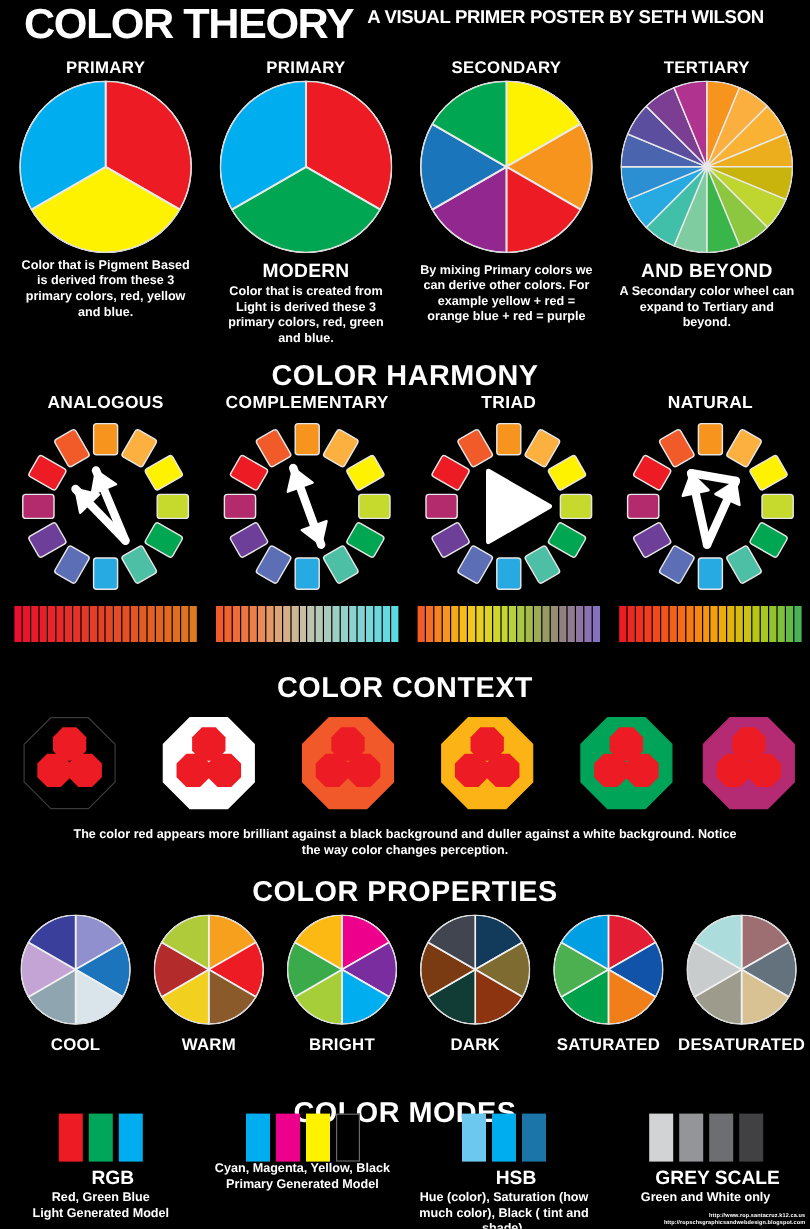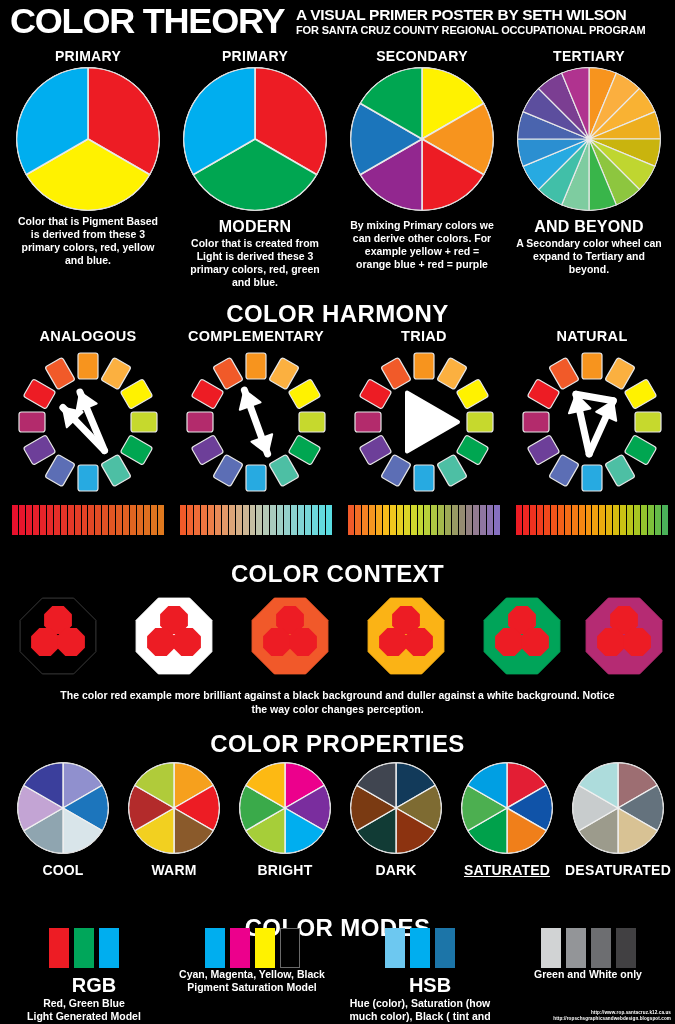--- a/index.html
+++ b/index.html
@@ -5,21 +5,21 @@
   * { margin:0; padding:0; box-sizing:border-box; }
   html,body{ background:#000; }
   body{
     width:675px; height:1024px; position:relative; overflow:hidden;
     font-family:"Liberation Sans", sans-serif;
     color:#fff; background:#000;
   }
   .poster{ position:relative; width:675px; height:1024px; background:#000; }
 
   
-  .header{ position:absolute; left:0; top:2px; width:614px; height:44px;text-align:right; }
+  .header{ position:absolute; left:10px; top:2px; width:614px; height:44px;text-align:right; }
   .title-main{
     position:absolute; left:10px; top:0px;
     font-size:35px; font-weight:bold; letter-spacing:-1.2px;
     line-height:38px; color:#fff; white-space:nowrap;
     transform:scaleX(1.03); transform-origin:left top;
   }
   .title-sub1{
     position:absolute; left:296px; top:5px;
     font-size:15.5px; font-weight:bold; letter-spacing:-0.3px;
     line-height:16px; color:#fff; white-space:nowrap;
@@ -77,34 +77,33 @@
   .r4{ position:absolute; top:730px; left:0; width:675px; height:165px; }
   .p-col{ position:absolute; top:32px; width:112px; }
   .pie{ width:92px; height:92px; border-radius:50%; margin:0 auto; overflow:hidden; position:relative; }
   .p-lbl{ width:100%; text-align:center; font-size:14px; font-weight:bold; color:#fff; margin-top:8px; letter-spacing:0.2px; }
 
   
   .r5{ position:absolute; top:898px; left:0; width:675px; height:126px; }
   .m-col{ position:absolute; top:30px; width:168px; }
   .bars{ height:40px; display:flex; justify-content:center; align-items:flex-start; gap:5px; }
   .bars i{ display:block; width:20px; height:40px; }
-  .m-name{ width:100%; text-align:center; font-size:20px; font-weight:bold; color:#fff; margin-top:6px;padding-left:20px; }
+  .m-name{ width:100%; text-align:center; font-size:16px; font-weight:bold; color:#fff; margin-top:6px;padding-left:20px; }
   .m-desc{ width:100%; text-align:center; font-size:10.5px; font-weight:bold; line-height:13px; color:#fff; }
   .urls{ position:absolute; right:4px; bottom:2px; text-align:right; }
   .urls div{ font-size:4.6px; font-weight:bold; line-height:6px; color:#fff; letter-spacing:0.1px; }
 </style>
 </head>
 <body>
 
 <div class="poster">
 
   <div class="header">
     <div class="title-main">COLOR THEORY</div>
     <div class="title-sub1">A VISUAL PRIMER POSTER BY SETH WILSON</div>
-    <div class="title-sub2">FOR SANTA CRUZ COUNTY REGIONAL OCCUPATIONAL PROGRAM</div>
   </div>
 
   <div class="r1" id="row-wheels">
       <div class="r1-col" style="left: 8px;">
         <div class="col-hdr">PRIMARY</div>
         <div class="wheel-wrap">
           <div class="wheel"><svg width="144" height="144" viewBox="0 0 144 144">
               <path d="M 72 72 L 72 0.5 A 71.5 71.5 0 0 1 133.92081637058737 107.75 Z" fill="#ED1C24" stroke="#e9e9e9" stroke-width="1.6"></path>
               <path d="M 72 72 L 133.92081637058737 107.75 A 71.5 71.5 0 0 1 10.079183629412633 107.75 Z" fill="#FFF200" stroke="#e9e9e9" stroke-width="1.6"></path>
               <path d="M 72 72 L 10.079183629412633 107.75 A 71.5 71.5 0 0 1 71.99999999999999 0.5 Z" fill="#00AEEF" stroke="#e9e9e9" stroke-width="1.6"></path>
@@ -497,21 +496,21 @@
             <polygon points="43.9,52.7 35.7,60.9 24.3,60.9 16.1,52.7 16.1,41.3 24.3,33.1 35.7,33.1 43.9,41.3" fill="#ED1C24"></polygon>
             <polygon points="69.9,52.7 61.7,60.9 50.3,60.9 42.1,52.7 42.1,41.3 50.3,33.1 61.7,33.1 69.9,41.3" fill="#ED1C24"></polygon>
           </svg></div>
         <div class="oct" style="left: 581px;"><svg width="86" height="82" viewBox="0 0 86 82">
             <polygon points="80.9,56.7 58.7,78.9 27.3,78.9 5.1,56.7 5.1,25.3 27.3,3.1 58.7,3.1 80.9,25.3" fill="#B52B73" stroke="#B52B73" stroke-width="1"></polygon>
             <polygon points="56.9,30.7 48.7,38.9 37.3,38.9 29.1,30.7 29.1,19.3 37.3,11.1 48.7,11.1 56.9,19.3" fill="#ED1C24"></polygon>
             <polygon points="43.9,52.7 35.7,60.9 24.3,60.9 16.1,52.7 16.1,41.3 24.3,33.1 35.7,33.1 43.9,41.3" fill="#ED1C24"></polygon>
             <polygon points="69.9,52.7 61.7,60.9 50.3,60.9 42.1,52.7 42.1,41.3 50.3,33.1 61.7,33.1 69.9,41.3" fill="#ED1C24"></polygon>
           </svg></div>
       </div>
-    <div class="ctx-note">The color red example more brilliant against a black background and duller against a white background. Notice the way color changes perception.</div>
+    <div class="ctx-note">The color red appears more brilliant against a black background and duller against a white background. Notice the way color changes perception.</div>
   </div>
 
   <div class="r4">
     <div class="section-title" style="top:0;">COLOR PROPERTIES</div>
     <div id="row-properties">
         <div class="p-col" style="left: 7px;">
           <div class="pie"><svg width="92" height="92" viewBox="0 0 92 92">
               <path d="M 46 46 L 46 0.5 A 45.5 45.5 0 0 1 85.40415587219196 23.250000000000004 Z" fill="#9090CE" stroke="#f0f0f0" stroke-width="1.4"></path>
               <path d="M 46 46 L 85.40415587219196 23.250000000000004 A 45.5 45.5 0 0 1 85.40415587219196 68.75 Z" fill="#1C75BC" stroke="#f0f0f0" stroke-width="1.4"></path>
               <path d="M 46 46 L 85.40415587219196 68.75 A 45.5 45.5 0 0 1 46 91.5 Z" fill="#D9E5EA" stroke="#f0f0f0" stroke-width="1.4"></path>
@@ -551,21 +550,21 @@
               <path d="M 46 46 L 46 0.5 A 45.5 45.5 0 0 1 85.40415587219196 23.250000000000004 Z" fill="#123A5A" stroke="#f0f0f0" stroke-width="1.4"></path>
               <path d="M 46 46 L 85.40415587219196 23.250000000000004 A 45.5 45.5 0 0 1 85.40415587219196 68.75 Z" fill="#7E6B32" stroke="#f0f0f0" stroke-width="1.4"></path>
               <path d="M 46 46 L 85.40415587219196 68.75 A 45.5 45.5 0 0 1 46 91.5 Z" fill="#8C3310" stroke="#f0f0f0" stroke-width="1.4"></path>
               <path d="M 46 46 L 46 91.5 A 45.5 45.5 0 0 1 6.595844127808036 68.75 Z" fill="#113B35" stroke="#f0f0f0" stroke-width="1.4"></path>
               <path d="M 46 46 L 6.595844127808036 68.75 A 45.5 45.5 0 0 1 6.595844127808043 23.249999999999996 Z" fill="#7A3A12" stroke="#f0f0f0" stroke-width="1.4"></path>
               <path d="M 46 46 L 6.595844127808043 23.249999999999996 A 45.5 45.5 0 0 1 45.99999999999999 0.5 Z" fill="#404550" stroke="#f0f0f0" stroke-width="1.4"></path>
               <circle cx="46" cy="46" r="45.5" fill="none" stroke="#d8d8d8" stroke-width="1"></circle>
             </svg></div>
           <div class="p-lbl">DARK</div>
         </div>
-        <div class="p-col" style="left: 451px; text-decoration: underline;">
+        <div class="p-col" style="left: 451px;">
           <div class="pie"><svg width="92" height="92" viewBox="0 0 92 92">
               <path d="M 46 46 L 46 0.5 A 45.5 45.5 0 0 1 85.40415587219196 23.250000000000004 Z" fill="#E31E34" stroke="#f0f0f0" stroke-width="1.4"></path>
               <path d="M 46 46 L 85.40415587219196 23.250000000000004 A 45.5 45.5 0 0 1 85.40415587219196 68.75 Z" fill="#1053A8" stroke="#f0f0f0" stroke-width="1.4"></path>
               <path d="M 46 46 L 85.40415587219196 68.75 A 45.5 45.5 0 0 1 46 91.5 Z" fill="#F07F1A" stroke="#f0f0f0" stroke-width="1.4"></path>
               <path d="M 46 46 L 46 91.5 A 45.5 45.5 0 0 1 6.595844127808036 68.75 Z" fill="#00A14B" stroke="#f0f0f0" stroke-width="1.4"></path>
               <path d="M 46 46 L 6.595844127808036 68.75 A 45.5 45.5 0 0 1 6.595844127808043 23.249999999999996 Z" fill="#4CAF50" stroke="#f0f0f0" stroke-width="1.4"></path>
               <path d="M 46 46 L 6.595844127808043 23.249999999999996 A 45.5 45.5 0 0 1 45.99999999999999 0.5 Z" fill="#009FE3" stroke="#f0f0f0" stroke-width="1.4"></path>
               <circle cx="46" cy="46" r="45.5" fill="none" stroke="#d8d8d8" stroke-width="1"></circle>
             </svg></div>
           <div class="p-lbl">SATURATED</div>
@@ -599,39 +598,40 @@
           <div class="m-desc">Light Generated Model</div>
         </div>
         <div class="m-col" style="left: 168px;">
           <div class="bars">
             <i style="background: rgb(0, 174, 239);"></i>
             <i style="background: rgb(236, 0, 140);"></i>
             <i style="background: rgb(255, 242, 0);"></i>
             <i style="background: rgb(0, 0, 0); border: 1.5px solid rgb(106, 106, 106);"></i>
           </div>
           <div class="m-desc">Cyan, Magenta, Yellow, Black</div>
-          <div class="m-desc">Pigment Saturation Model</div>
+          <div class="m-desc">Primary Generated Model</div>
         </div>
         <div class="m-col" style="left: 336px;">
           <div class="bars">
             <i style="background: rgb(109, 200, 240);"></i>
             <i style="background: rgb(0, 174, 239);"></i>
             <i style="background: rgb(28, 117, 168);"></i>
           </div>
           <div class="m-name">HSB</div>
           <div class="m-desc">Hue (color), Saturation (how</div>
           <div class="m-desc">much color), Black ( tint and shade).</div>
         </div>
         <div class="m-col" style="left: 504px;">
           <div class="bars">
             <i style="background: rgb(209, 211, 212);"></i>
             <i style="background: rgb(147, 149, 152);"></i>
             <i style="background: rgb(109, 110, 113);"></i>
             <i style="background: rgb(65, 64, 66);"></i>
           </div>
+          <div class="m-name">GREY SCALE</div>
           <div class="m-desc">Green and White only</div>
         </div>
       </div>
     <div class="urls" id="url-block">
         <div>http://www.rop.santacruz.k12.ca.us</div>
         <div>http://ropschsgraphicsandwebdesign.blogspot.com</div>
       </div>
   </div>
 
 </div>

